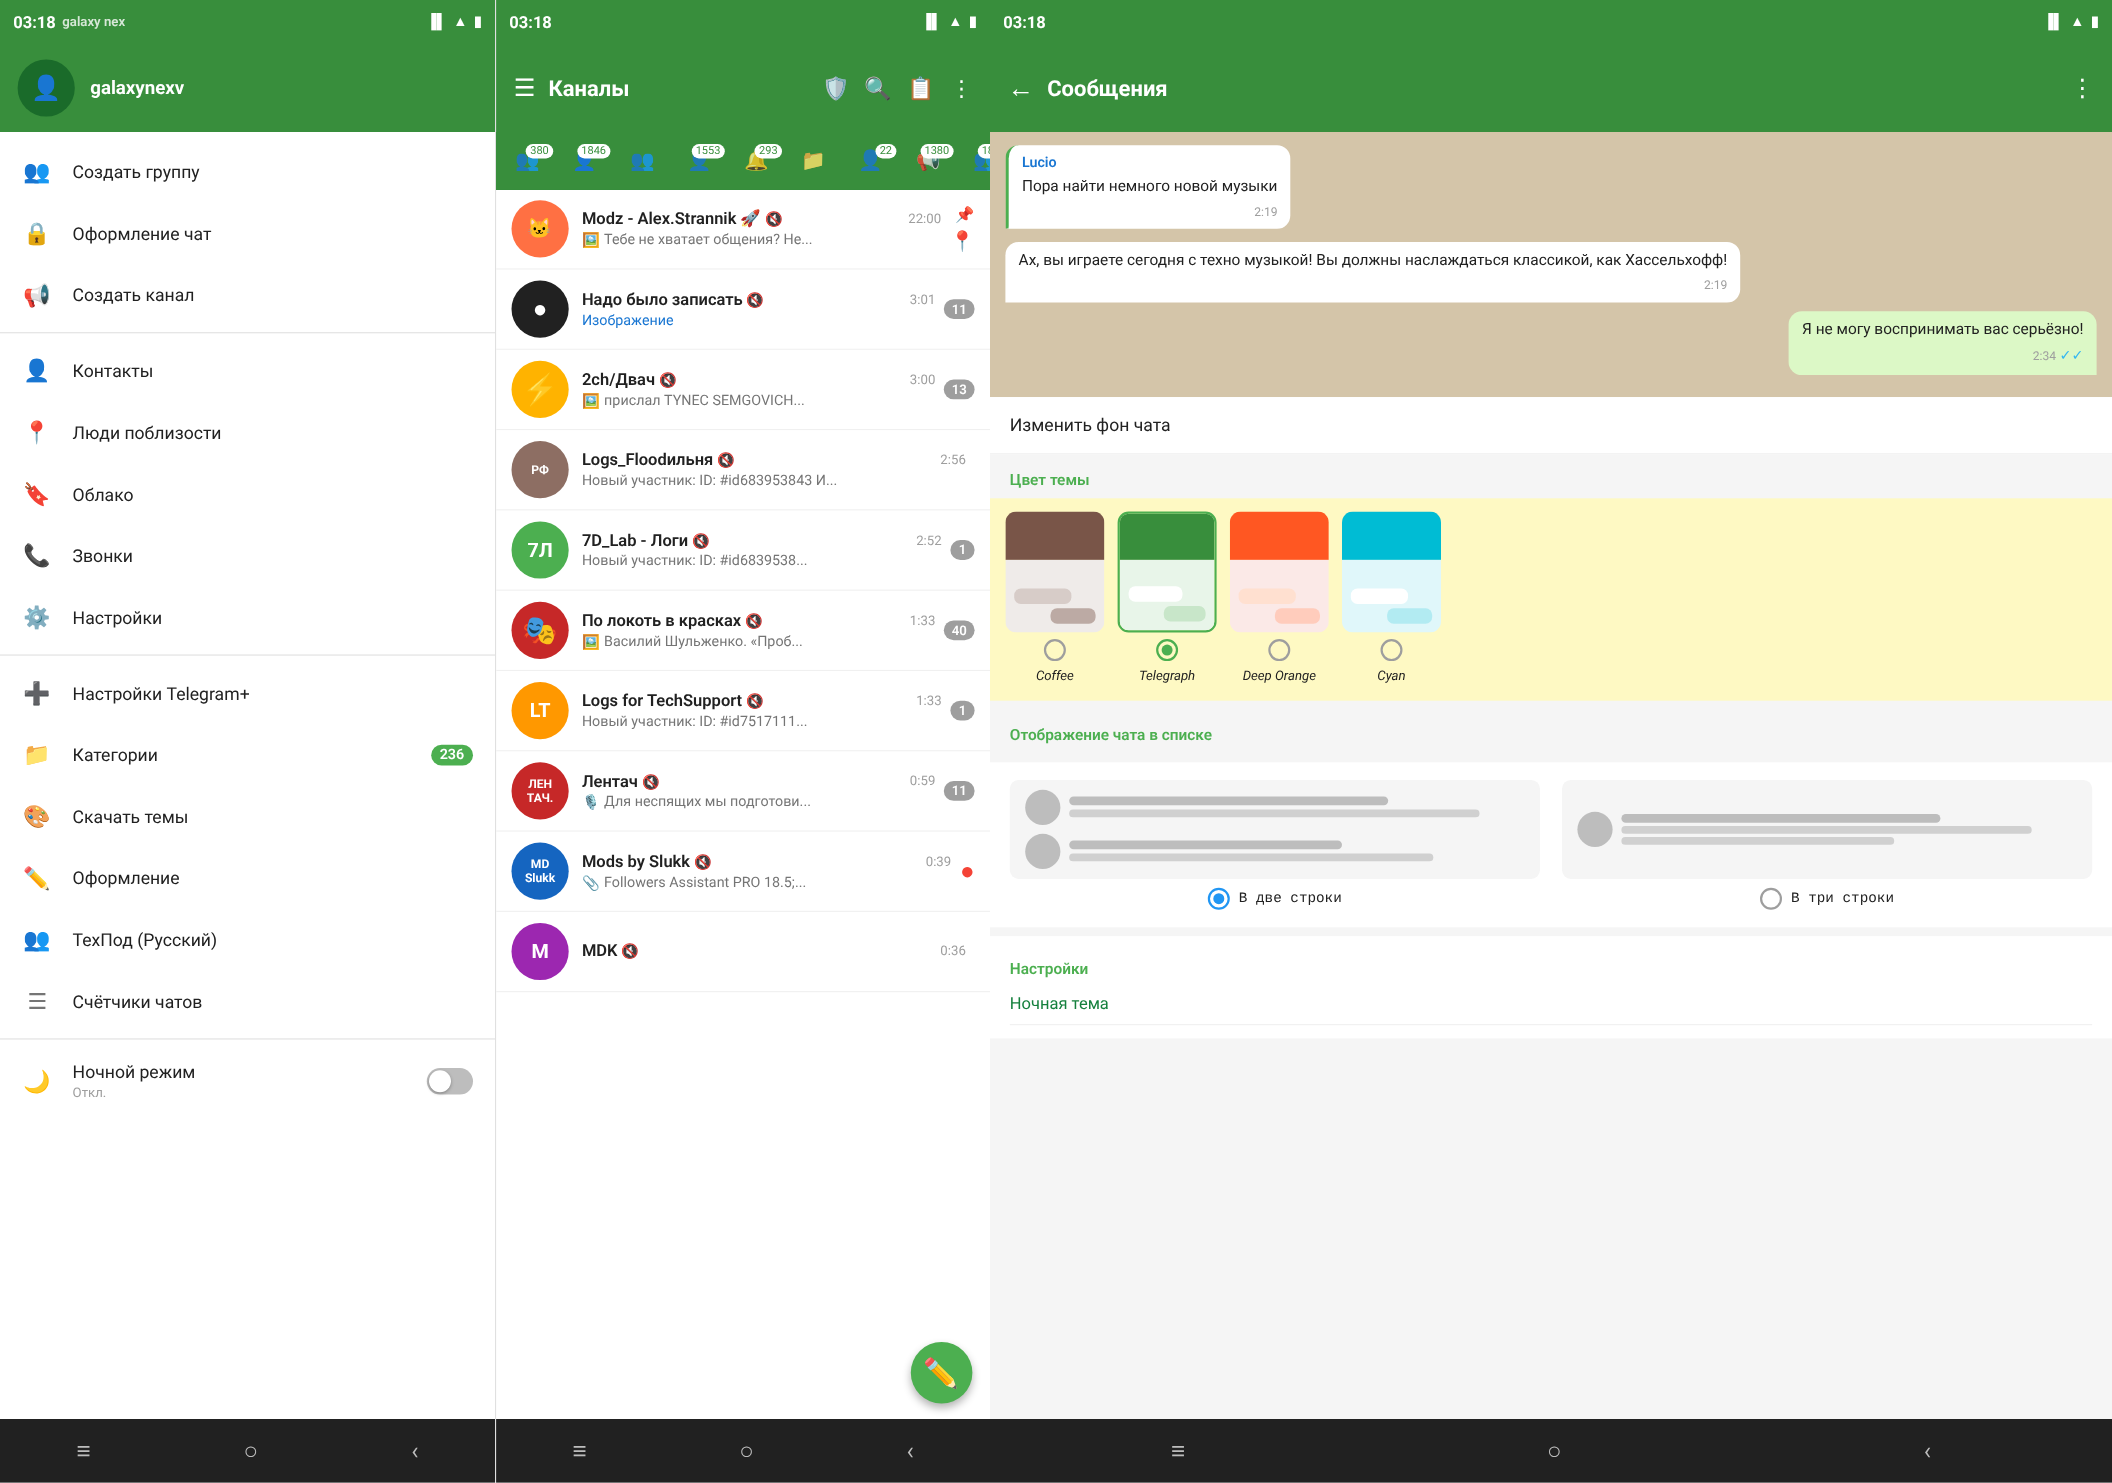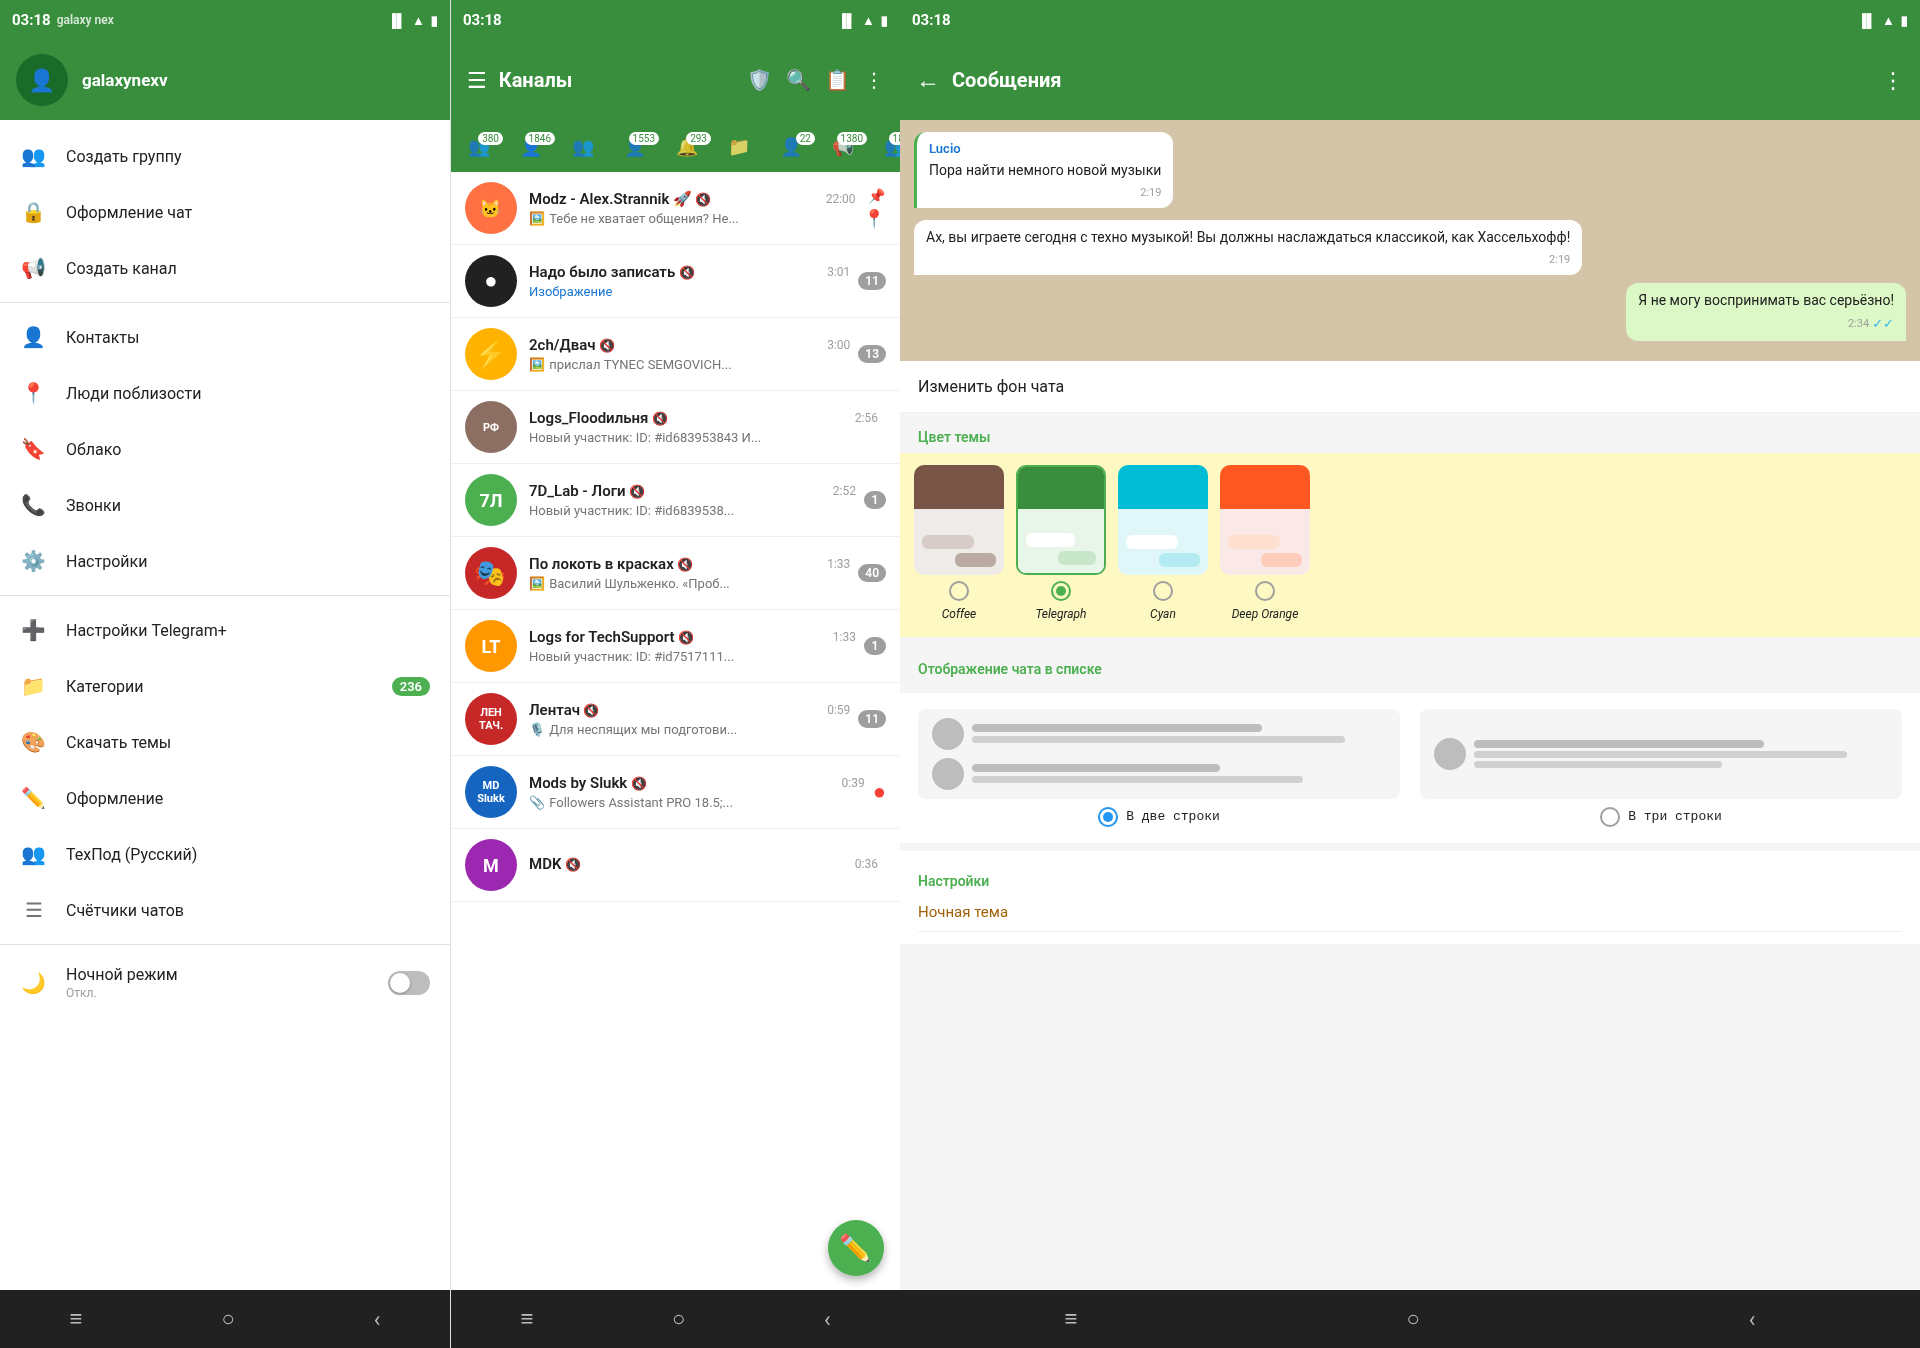--- a/index.html
+++ b/index.html
@@ -806,40 +806,40 @@
                 <div class="swatch-bubble-in telegraph-in"></div>
                 <div class="swatch-bubble-out telegraph-out"></div>
               </div>
             </div>
             <div class="swatch-radio selected"></div>
             <span class="swatch-label">Telegraph</span>
           </div>
 
           <div class="theme-swatch">
             <div class="swatch-preview">
+              <div class="swatch-top deep-orange-top"></div>
+              <div class="swatch-body deep-orange-body">
+                <div class="swatch-bubble-in deep-orange-in"></div>
+                <div class="swatch-bubble-out deep-orange-out"></div>
+              </div>
+            </div>
+            <div class="swatch-radio"></div>
+            <span class="swatch-label">Deep Orange</span>
+          </div>
+
+          <div class="theme-swatch">
+            <div class="swatch-preview">
               <div class="swatch-top cyan-top"></div>
               <div class="swatch-body cyan-body">
                 <div class="swatch-bubble-in cyan-in"></div>
                 <div class="swatch-bubble-out cyan-out"></div>
               </div>
             </div>
             <div class="swatch-radio"></div>
             <span class="swatch-label">Cyan</span>
-          </div>
-
-          <div class="theme-swatch">
-            <div class="swatch-preview">
-              <div class="swatch-top deep-orange-top"></div>
-              <div class="swatch-body deep-orange-body">
-                <div class="swatch-bubble-in deep-orange-in"></div>
-                <div class="swatch-bubble-out deep-orange-out"></div>
-              </div>
-            </div>
-            <div class="swatch-radio"></div>
-            <span class="swatch-label">Deep Orange</span>
           </div>
 
         </div>
       </div>
     </div>
 
     <div style="margin-top:8px;">
       <div class="section-title">Отображение чата в списке</div>
       <div class="chat-list-section">
         <div class="chat-list-preview-row">
@@ -883,21 +883,21 @@
               <span class="list-option-label">В три строки</span>
             </div>
           </div>
 
         </div>
       </div>
     </div>
 
     <div style="margin-top:8px; background:white; padding:12px 18px;">
       <div class="mini-section-title">Настройки</div>
-      <div style="padding: 10px 0; font-size:15px; color:#a16207; border-bottom:1px solid #f0f0f0;">
+      <div style="padding: 10px 0; font-size:15px; color:#15803d; border-bottom:1px solid #f0f0f0;">
         <span>Ночная тема</span>
       </div>
     </div>
 
   </div>
 
   <div class="bottom-nav" style="margin-top:auto;">
     <span class="nav-btn">≡</span>
     <span class="nav-btn">○</span>
     <span class="nav-btn">‹</span>

